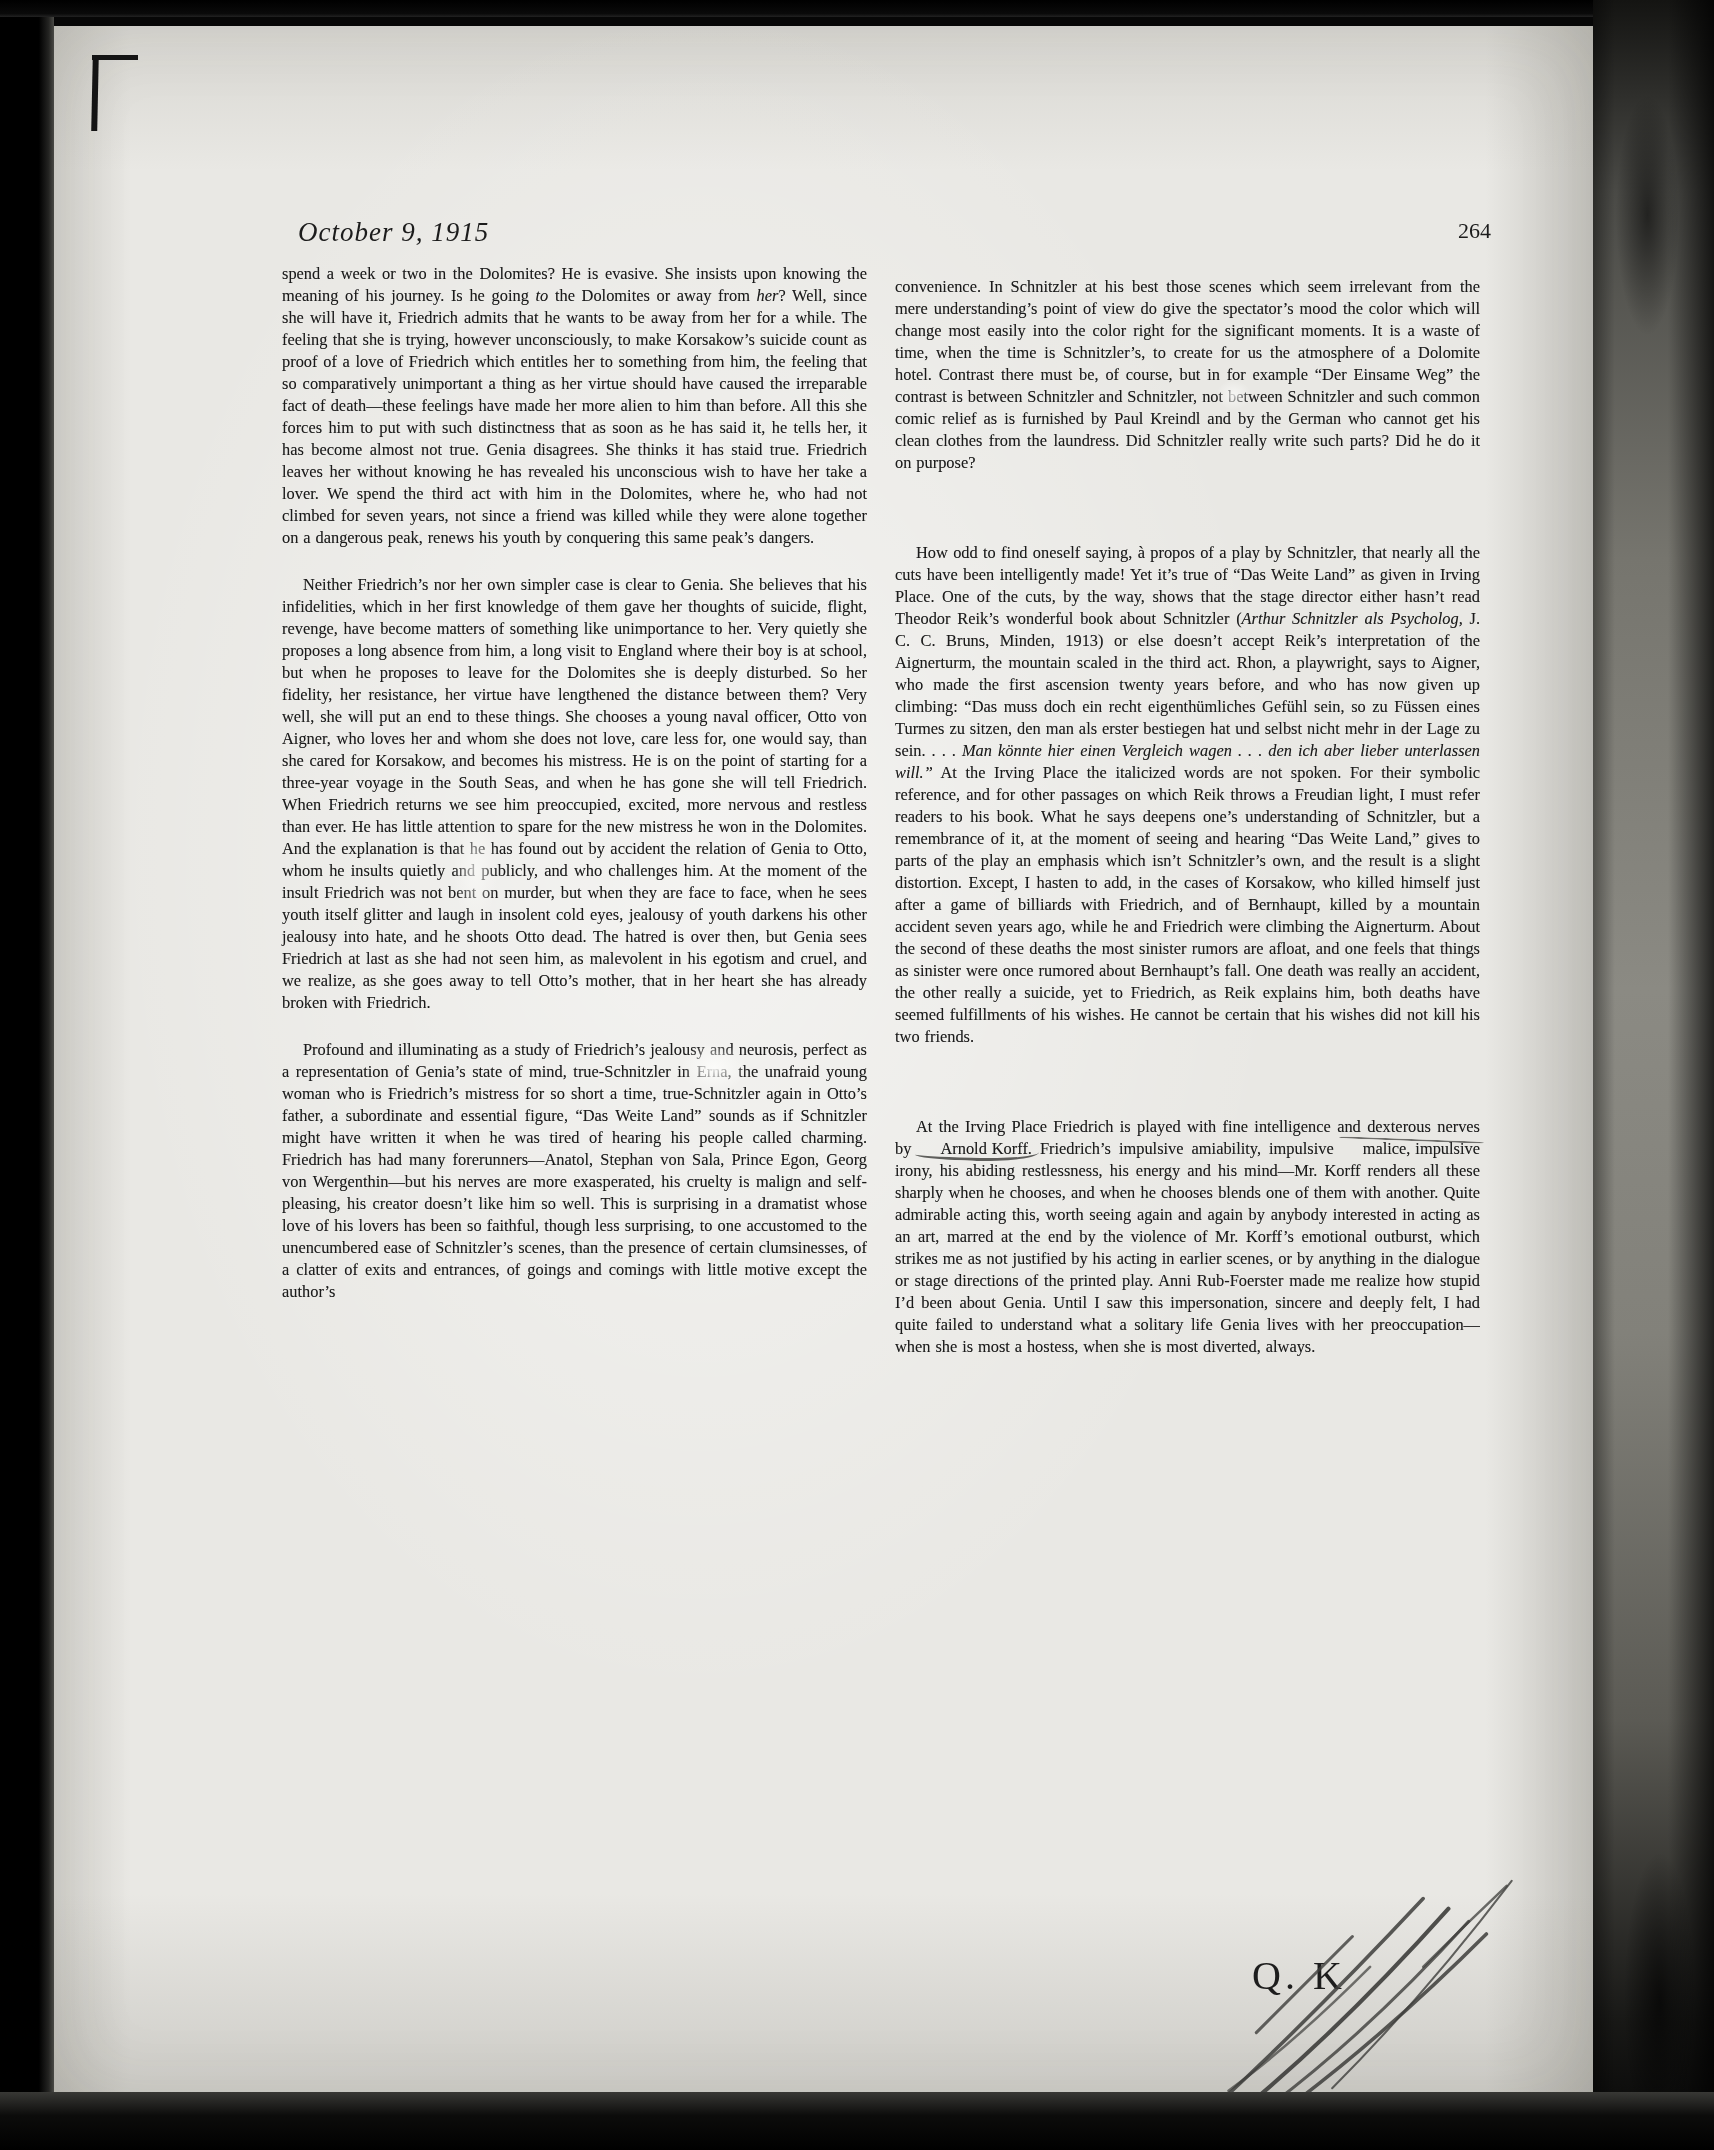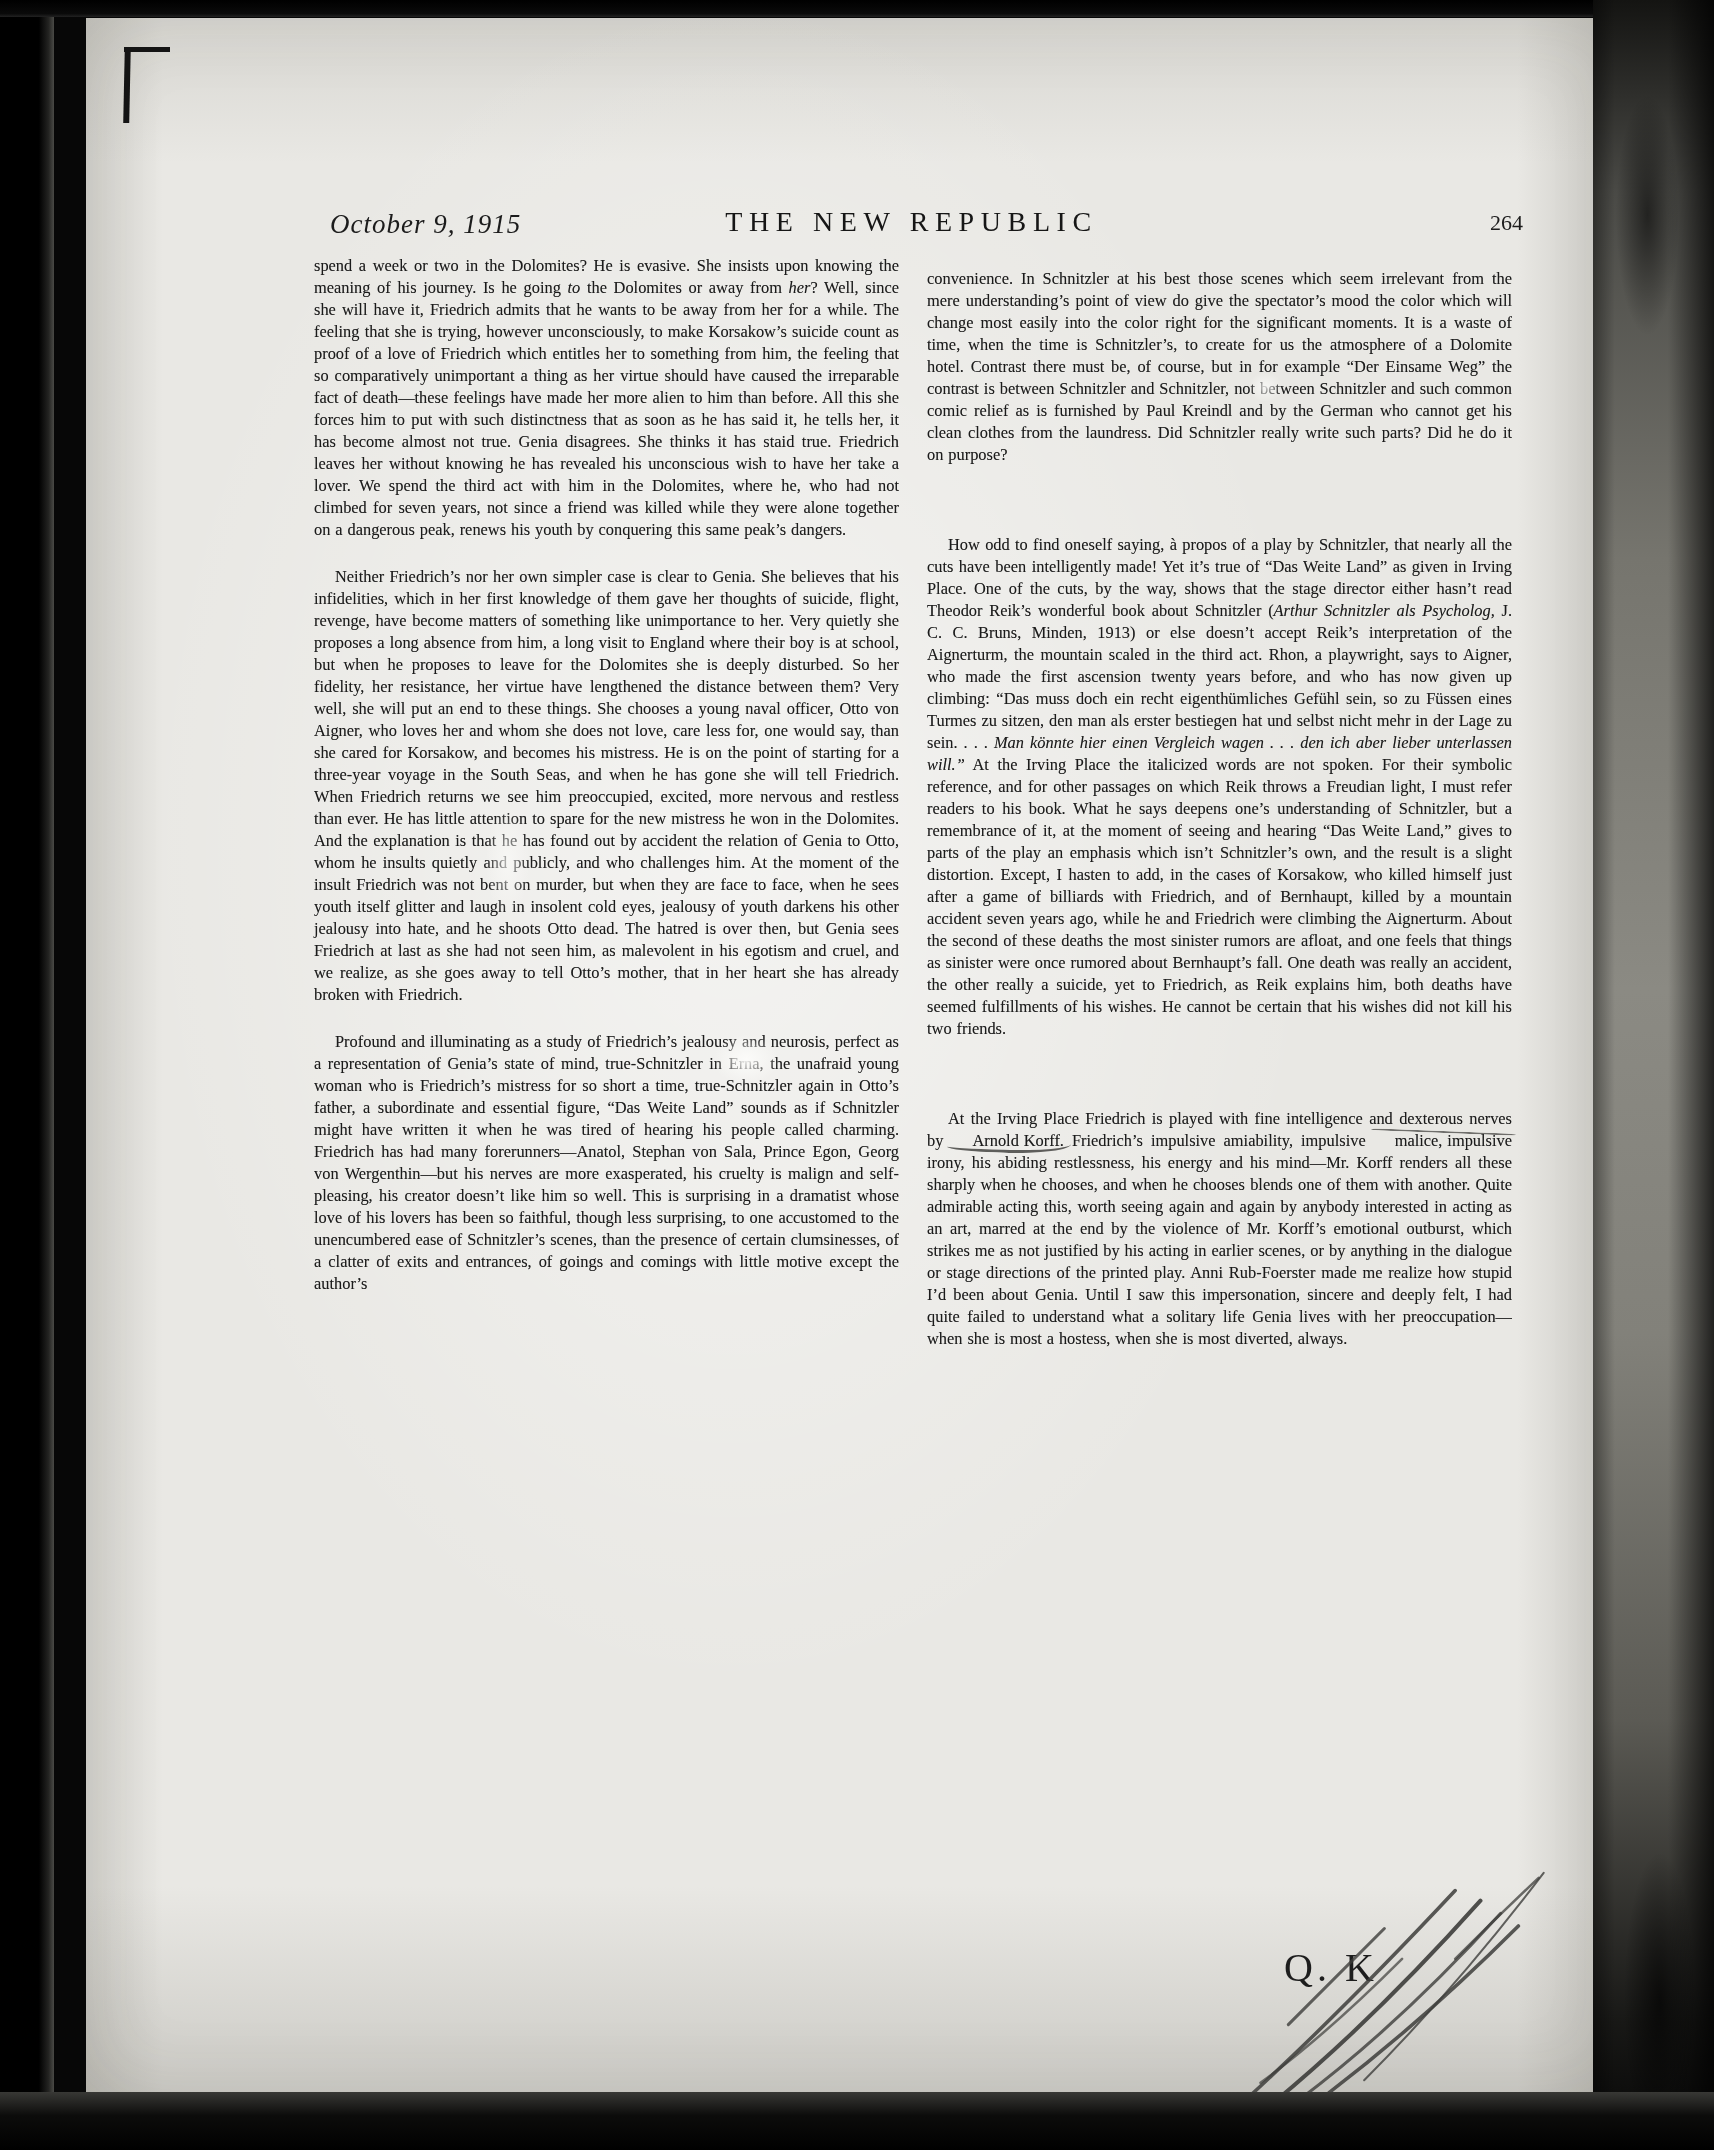--- a/index.html
+++ b/index.html
@@ -2,28 +2,27 @@
 <html lang="en" style="font-size:8px"><head>
 <meta charset="utf-8">
 <style>
   html, body { margin:0; padding:0; background:#050505; }
   .scan {
     position:relative; width:1714px; height:2151px; overflow:hidden;
     background:#070707;
     font-family:"Liberation Serif", "DejaVu Serif", serif;
   }
   .paper {
-    position:absolute; left:54px; top:18px; width:1539px; height:2075px;
+    position:absolute; left:54px; top:26px; width:1539px; height:2075px;
     background-color:#e9e8e4;
     background-image:
       radial-gradient(ellipse 910px 1314px at 42% 40%, rgba(255,255,255,0.5), rgba(255,255,255,0) 65%),
       linear-gradient(180deg, rgba(175,173,165,0.30) 0%, rgba(255,255,255,0) 7%, rgba(255,255,255,0) 90%, rgba(150,148,140,0.35) 100%),
       linear-gradient(90deg, rgba(165,163,155,0.35) 0%, rgba(255,255,255,0) 5%, rgba(255,255,255,0) 93%, rgba(140,138,130,0.40) 100%);
     box-shadow: inset 0 0 81px rgba(60,58,50,0.10);
-    margin-left: 32px;
   }
   
   .left-edge  { position:absolute; left:0; top:0; width:54px; height:2151px;
     background:linear-gradient(90deg, #000 0%, #000 72%, #242422 90%, #4a4a46 100%); }
   .top-edge   { position:absolute; left:0; top:0; width:1714px; height:17px;
     background:linear-gradient(180deg,#000 0%, #0a0a0a 80%, #222 100%); }
   .right-edge { position:absolute; left:1593px; top:0; width:121px; height:2151px;
     background-image:
       radial-gradient(ellipse 45px 172px at 45% 10%, rgba(0,0,0,0.55), rgba(0,0,0,0) 70%),
       radial-gradient(ellipse 51px 212px at 55% 93%, rgba(0,0,0,0.65), rgba(0,0,0,0) 70%),
@@ -80,21 +79,20 @@
 <body>
 
 <div class="scan">
 
   <div class="paper">
 
     <div class="crop-v"></div>
     <div class="crop-h"></div>
 
     <span class="date">October 9, 1915</span>
-    <span class="masthead">THE NEW REPUBLIC</span>
     <span class="pageno">264</span>
 
     <div class="columns">
       <div class="col left">
         <p class="p-l"><span>spend a week or two in the Dolomites?  He is evasive.  She insists upon knowing the meaning of his journey.  Is he going </span><em>to</em><span> the Dolomites or away from </span><em>her</em><span>?  Well, since she will have it, Friedrich admits that he wants to be away from her for a while.  The feeling that she is trying, however unconsciously, to make Korsakow’s suicide count as proof of a love of Friedrich which entitles her to something from him, the feeling that so comparatively unimportant a thing as her virtue should have caused the irreparable fact of death—these feelings have made her more alien to him than before.  All this she forces him to put with such distinctness that as soon as he has said it, he tells her, it has become almost not true.  Genia disagrees.  She thinks it has staid true.  Friedrich leaves her without knowing he has revealed his unconscious wish to have her take a lover.  We spend the third act with him in the Dolomites, where he, who had not climbed for seven years, not since a friend was killed while they were alone together on a dangerous peak, renews his youth by conquering this same peak’s dangers.</span></p>
         <p class="p-l ind"><span>Neither Friedrich’s nor her own simpler case is clear to Genia.  She believes that his infidelities, which in her first knowledge of them gave her thoughts of suicide, flight, revenge, have become matters of something like unimportance to her.  Very quietly she proposes a long absence from him, a long visit to England where their boy is at school, but when he proposes to leave for the Dolomites she is deeply disturbed.  So her fidelity, her resistance, her virtue have lengthened the distance between them?  Very well, she will put an end to these things.  She chooses a young naval officer, Otto von Aigner, who loves her and whom she does not love, care less for, one would say, than she cared for Korsakow, and becomes his mistress.  He is on the point of starting for a three-year voyage in the South Seas, and when he has gone she will tell Friedrich.  When Friedrich returns we see him preoccupied, excited, more nervous and restless than ever.  He has little attention to spare for the new mistress he won in the Dolomites.  And the explanation is that he has found out by accident the relation of Genia to Otto, whom he insults quietly and publicly, and who challenges him.  At the moment of the insult Friedrich was not bent on murder, but when they are face to face, when he sees youth itself glitter and laugh in insolent cold eyes, jealousy of youth darkens his other jealousy into hate, and he shoots Otto dead.  The hatred is over then, but Genia sees Friedrich at last as she had not seen him, as malevolent in his egotism and cruel, and we realize, as she goes away to tell Otto’s mother, that in her heart she has already broken with Friedrich.</span></p>
         <p class="p-l ind last"><span>Profound and illuminating as a study of Friedrich’s jealousy and neurosis, perfect as a representation of Genia’s state of mind, true-Schnitzler in Erna, the unafraid young woman who is Friedrich’s mistress for so short a time, true-Schnitzler again in Otto’s father, a subordinate and essential figure, “Das Weite Land” sounds as if Schnitzler might have written it when he was tired of hearing his people called charming.  Friedrich has had many forerunners—Anatol, Stephan von Sala, Prince Egon, Georg von Wergenthin—but his nerves are more exasperated, his cruelty is malign and self-pleasing, his creator doesn’t like him so well.  This is surprising in a dramatist whose love of his lovers has been so faithful, though less surprising, to one accustomed to the unencumbered ease of Schnitzler’s scenes, than the presence of certain clumsinesses, of a clatter of exits and entrances, of goings and comings with little motive except the author’s</span></p>
       </div>
       <div class="col right">
         <p class="p-r"><span>convenience.  In Schnitzler at his best those scenes which seem irrelevant from the mere understanding’s point of view do give the spectator’s mood the color which will change most easily into the color right for the significant moments.  It is a waste of time, when the time is Schnitzler’s, to create for us the atmosphere of a Dolomite hotel.  Contrast there must be, of course, but in for example “Der Einsame Weg” the contrast is between Schnitzler and Schnitzler, not between Schnitzler and such common comic relief as is furnished by Paul Kreindl and by the German who cannot get his clean clothes from the laundress.  Did Schnitzler really write such parts?  Did he do it on purpose?</span></p>

